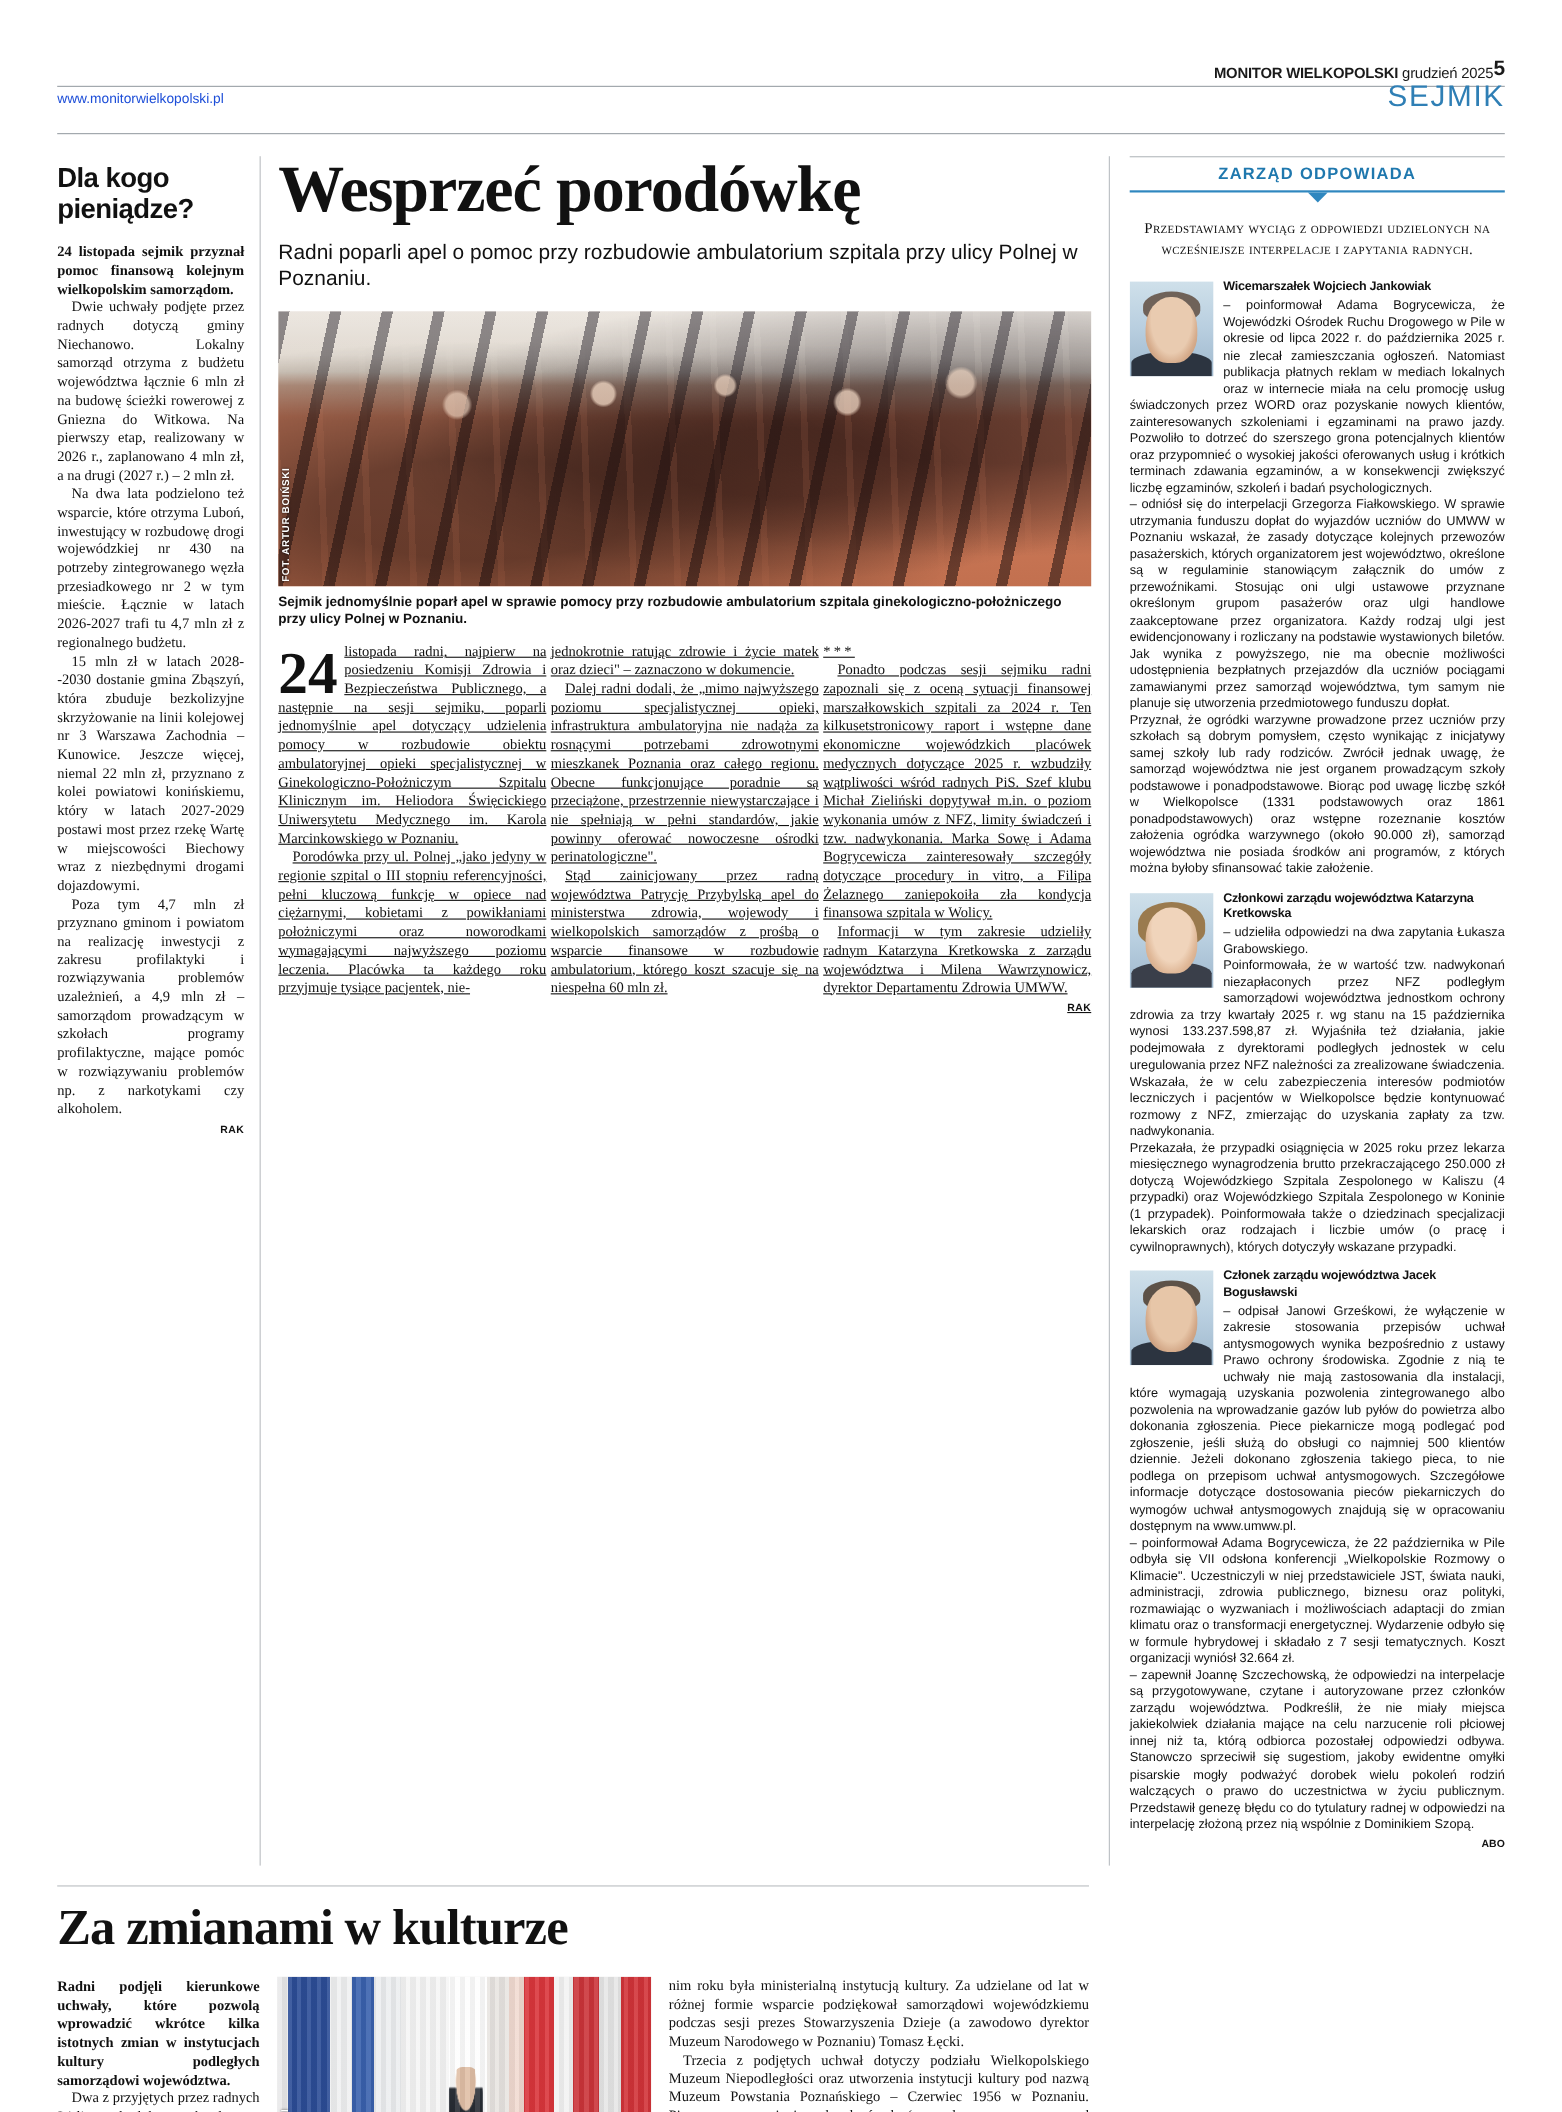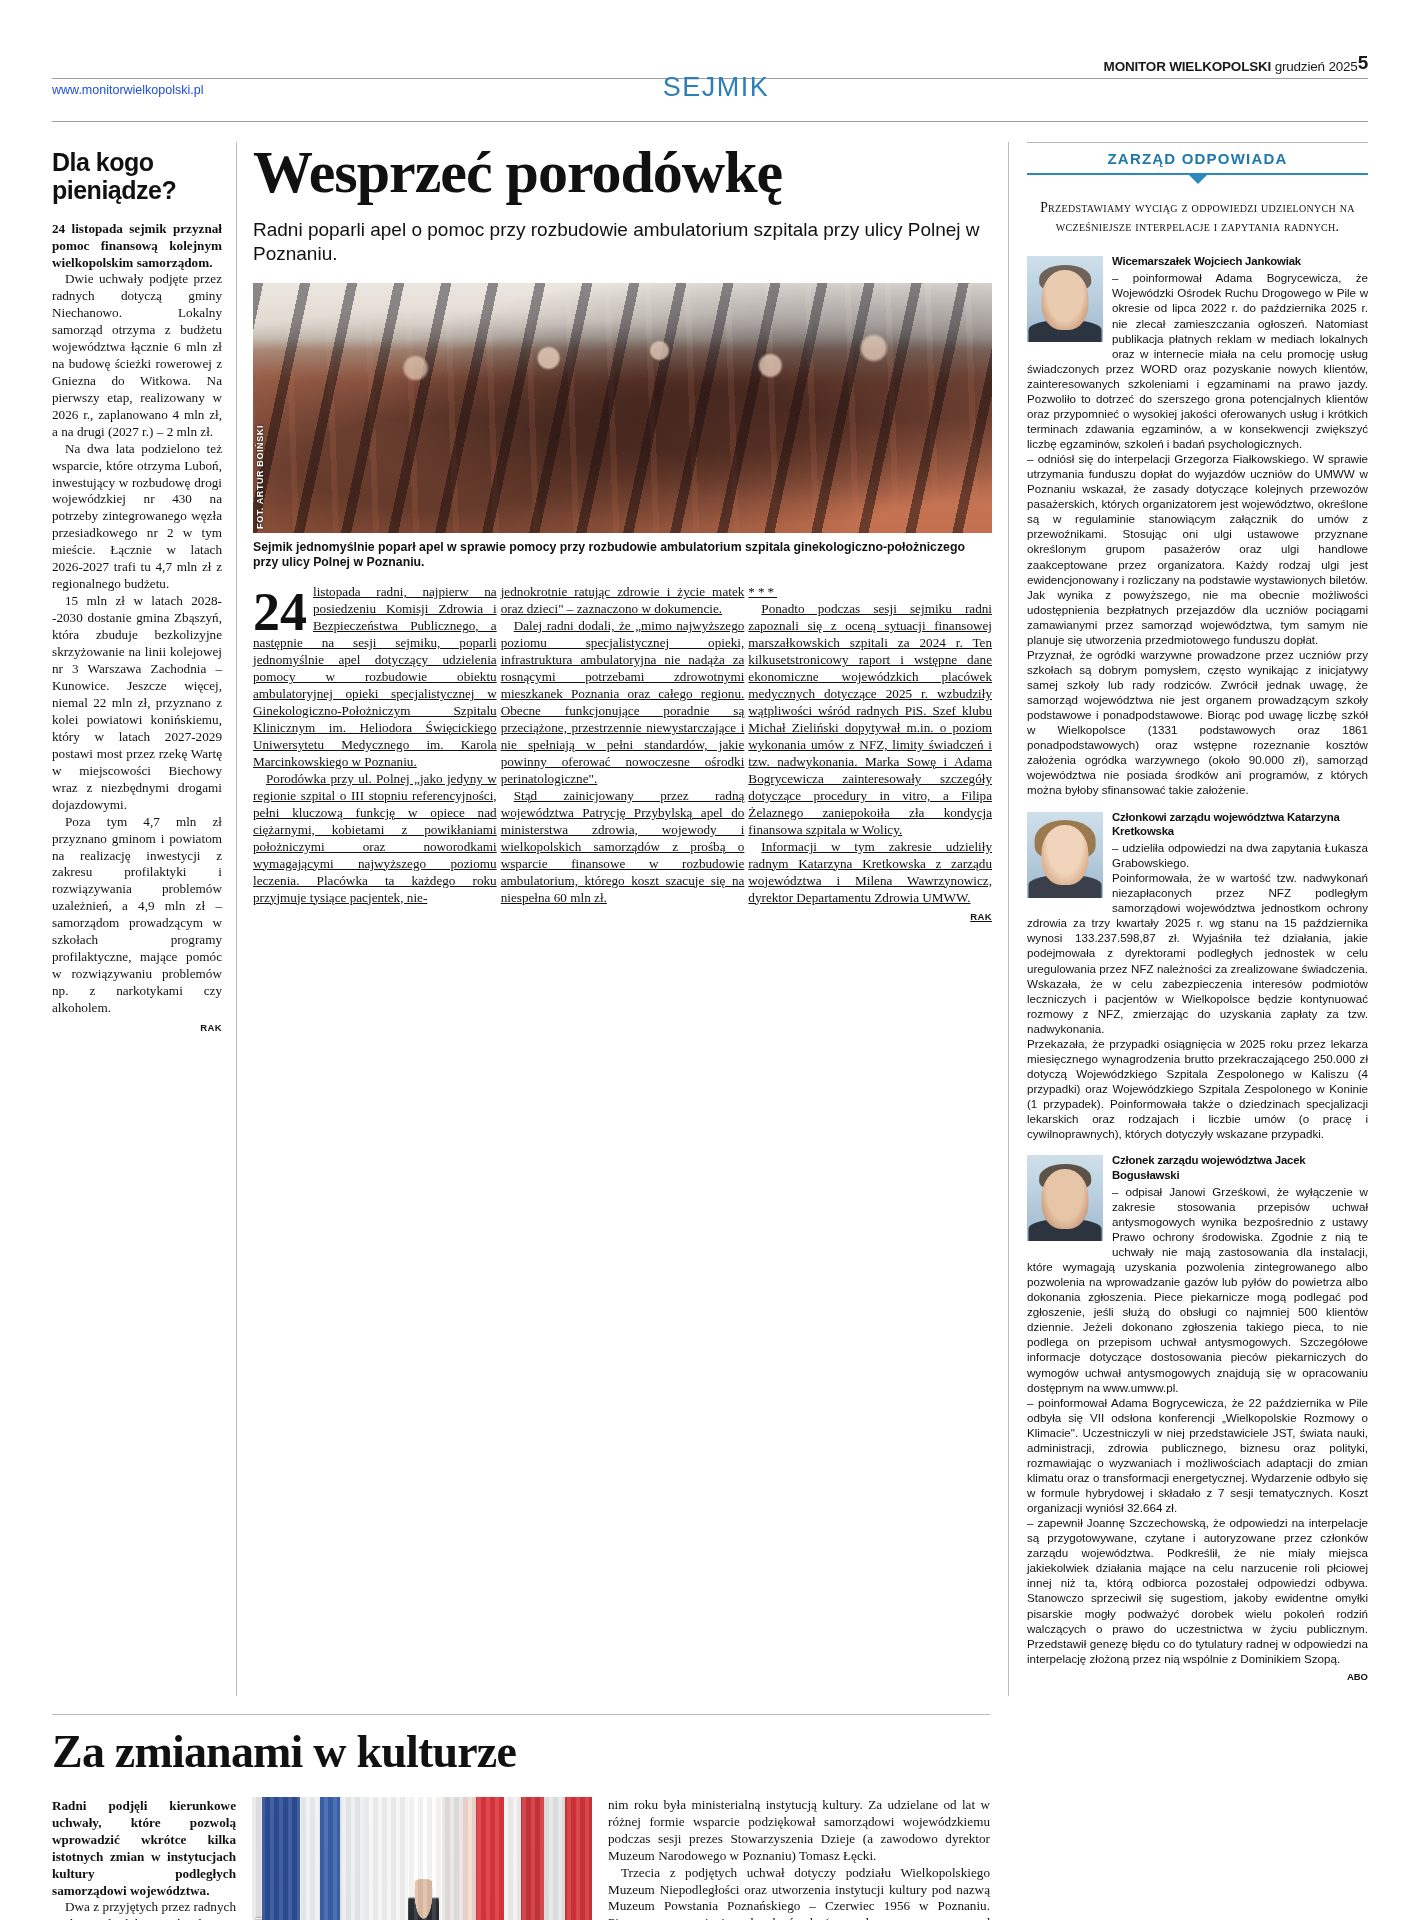--- a/index.html
+++ b/index.html
@@ -26,21 +26,21 @@
   .mast-page { font-family:"Liberation Sans", sans-serif; font-weight:700; font-size:19px; }
   .mast-rule { border-top:1px solid #9aa0a6; }
   .mast-row2 {
     display:flex; justify-content:space-between; align-items:flex-start;
     padding-top:4px;
   }
   .mast-url { font-family:"Liberation Sans", sans-serif; font-size:12.5px; color:#1d4ed8; }
   .section-word {
     font-family:"Liberation Sans", sans-serif;
     font-size:27px; color:#2f7fb5; letter-spacing:1.5px;
-    position:absolute; left:12px; right:0; text-align:center; top:72px;
+    position:absolute; left:12px; right:0; text-align:right; top:72px;
   }
   .mast-rule2 { border-top:1px solid #9aa0a6; margin-top:24px; }
   .mast-wrap { position:relative; }
 
   
   .topzone { display:flex; margin-top:20px; }
   .col-left  { width:184px; flex:0 0 184px; padding-right:14px; }
   .col-mid   { flex:1 1 auto; padding:0 16px; border-left:1px solid #b9bdc1; }
   .col-right { width:360px; flex:0 0 360px; padding-left:18px; border-left:1px solid #b9bdc1; }
 

